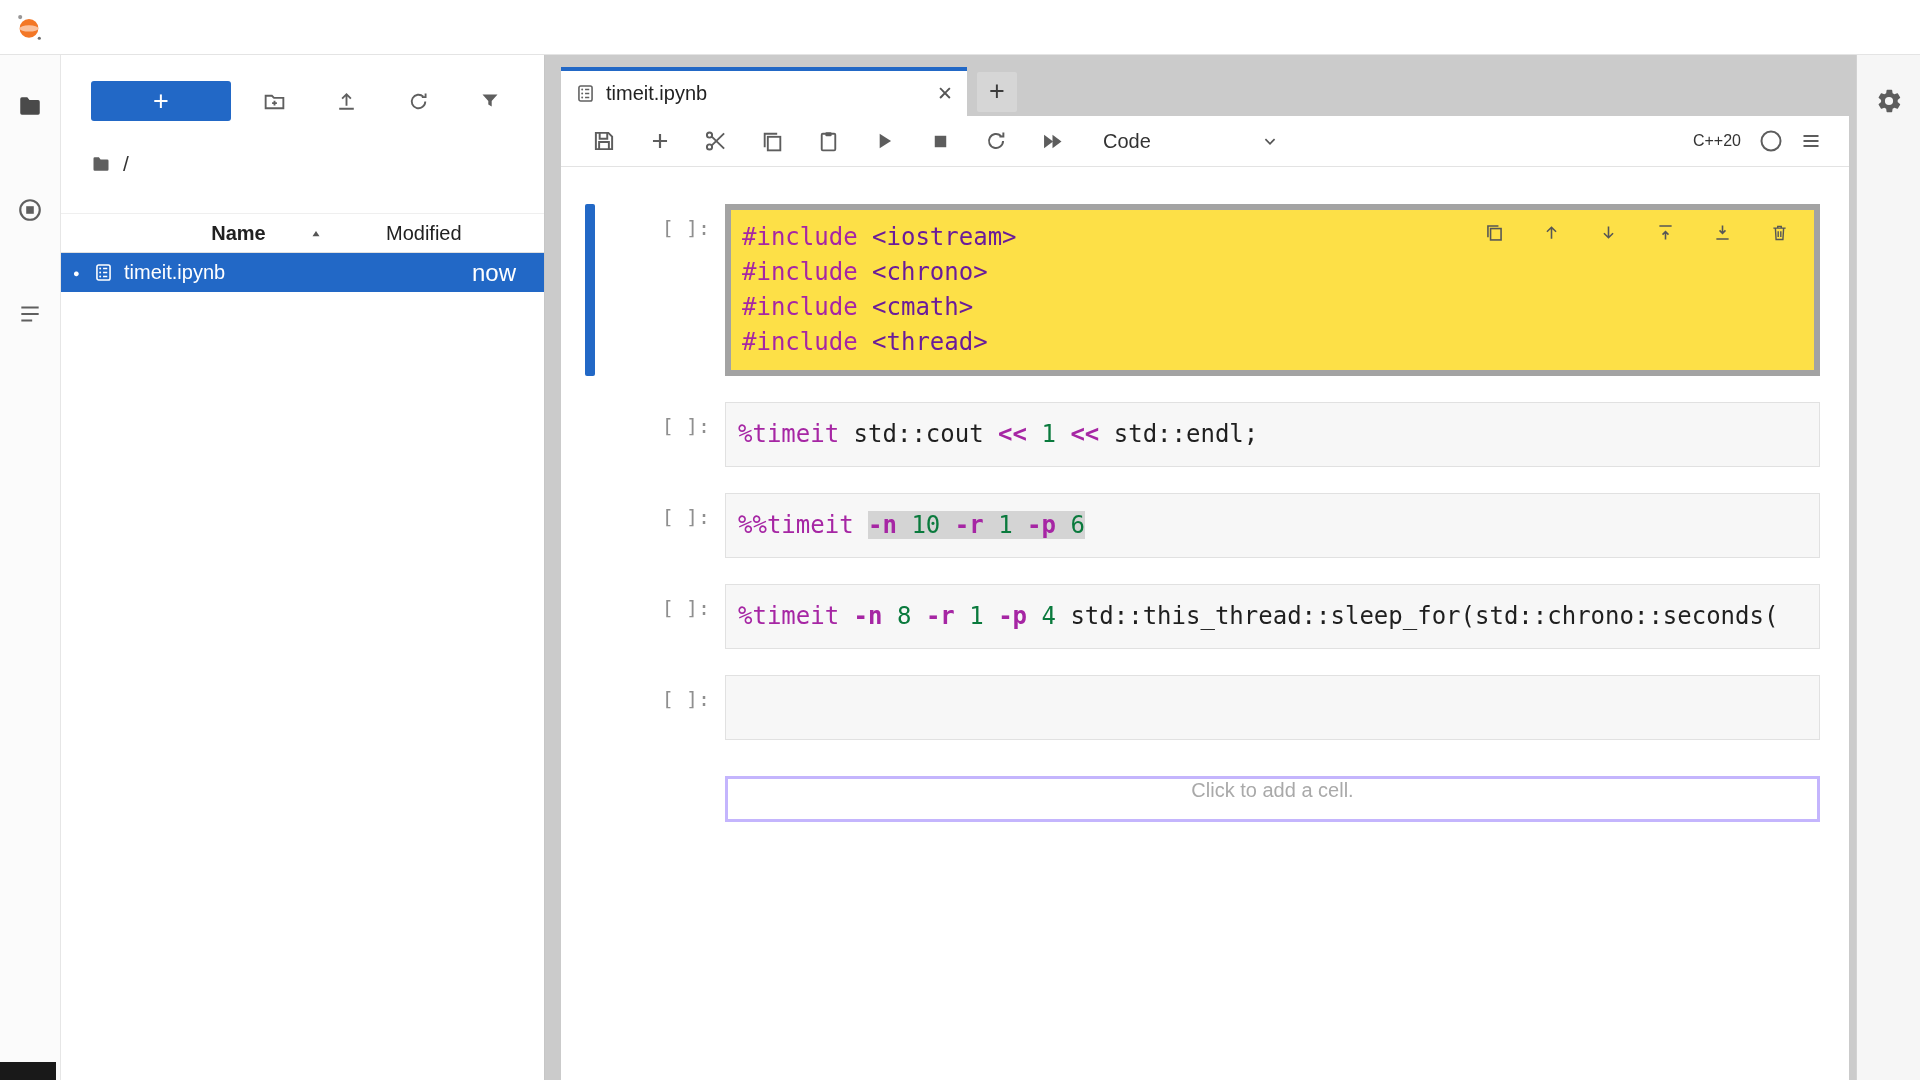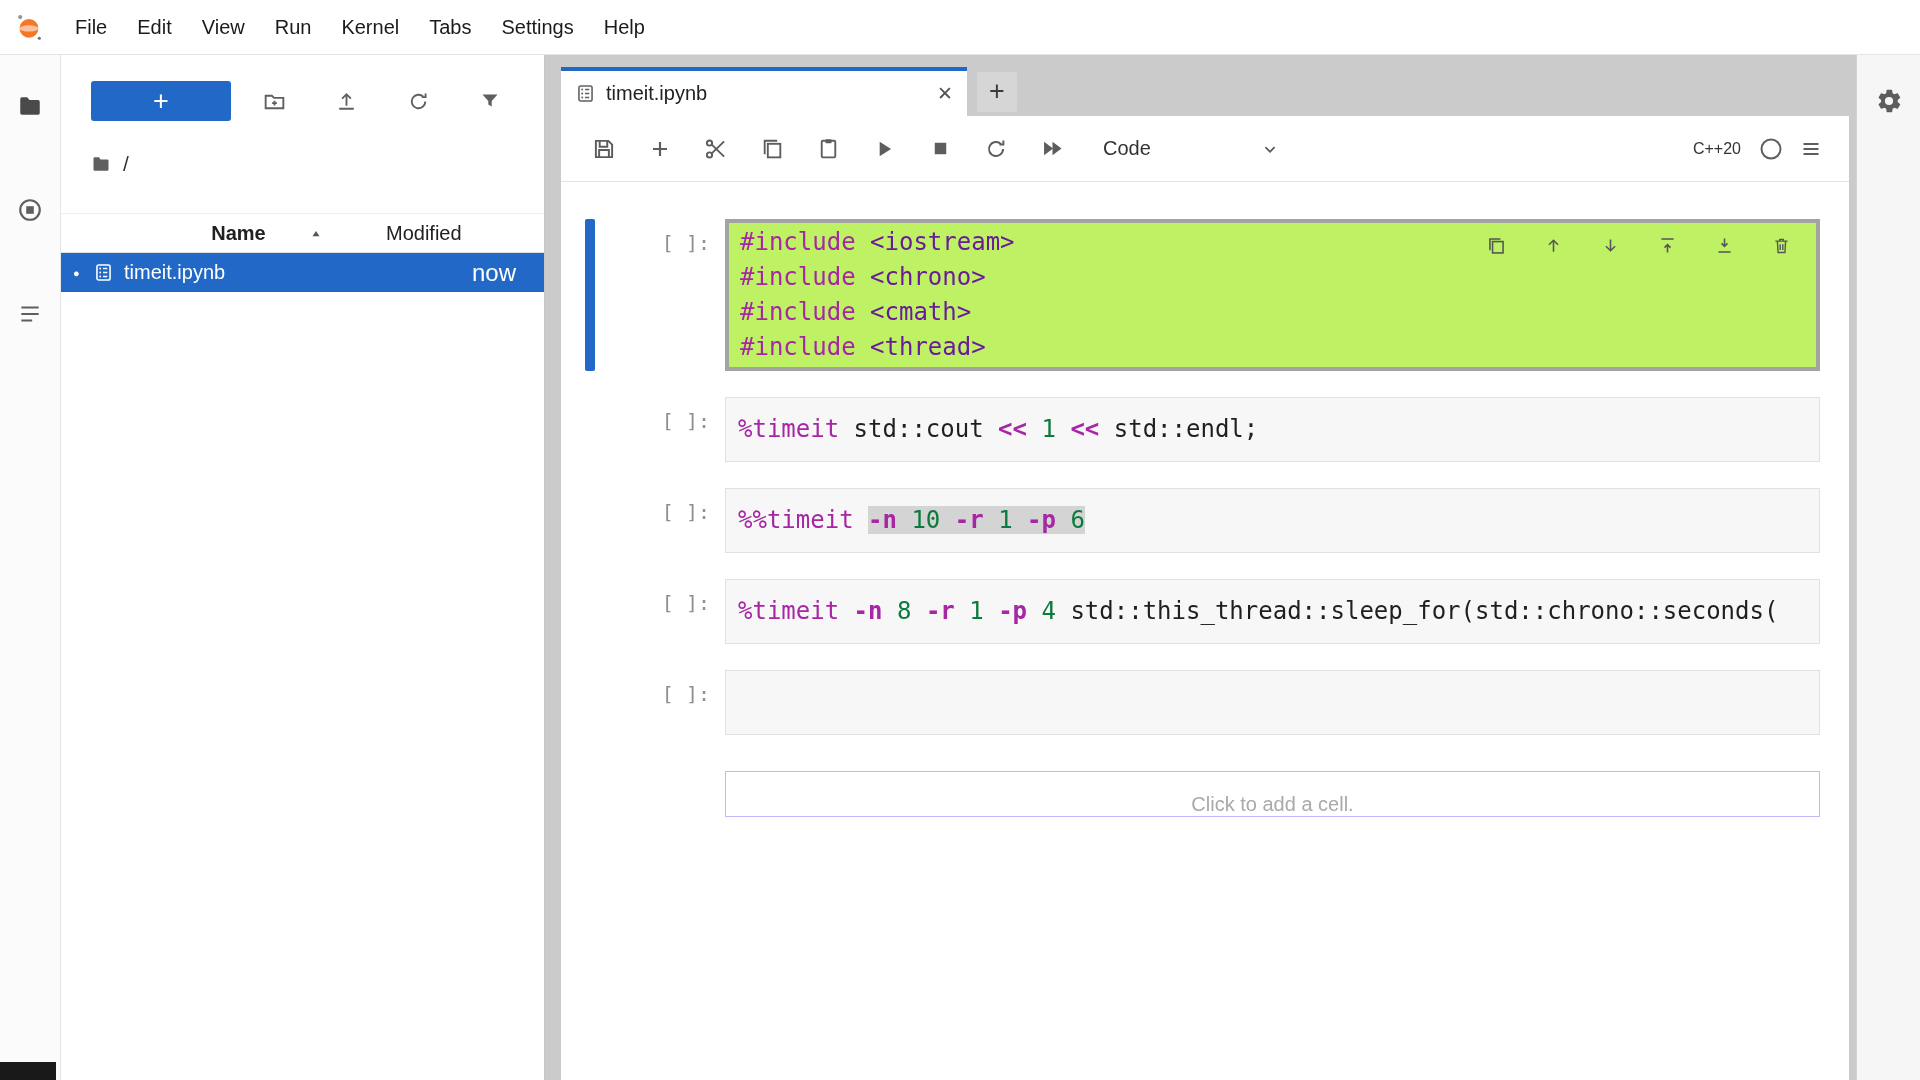--- a/index.html
+++ b/index.html
@@ -52,55 +52,55 @@
     padding:12px 7px 0 16px;}
   .tabbar{height:49px;flex:none;display:flex;align-items:flex-end;gap:10px;}
   .tab{width:406px;height:49px;background:#fff;border-top:4px solid var(--accent);
     display:flex;align-items:center;gap:10px;padding:0 14px;font-size:20px;color:#222;}
   .tab-close{margin-left:auto;font-size:19px;color:#555;}
   .newtab{width:40px;height:40px;align-self:center;background:#d6d6d6;border-radius:2px;
     display:flex;align-items:center;justify-content:center;font-size:27px;color:#3c3c3c;}
   .dock{flex:1;min-height:0;background:#fff;display:flex;flex-direction:column;}
 
   
-  .nbtoolbar{height:66px;flex:none;display:flex;align-items:center;border-bottom:1px solid #e3e3e3;
+  .nbtoolbar{height:51px;flex:none;display:flex;align-items:center;border-bottom:1px solid #e3e3e3;
     padding:0 26px;color:#5d5d5d;}
   .tbbtn{width:34px;height:34px;display:flex;align-items:center;justify-content:center;
     margin-right:22px;color:#5d5d5d;flex:none;}
   .celltype{display:flex;align-items:center;width:178px;margin-left:12px;font-size:20px;color:#333;flex:none;}
   .celltype .chev{margin-left:auto;color:#555;}
   .tb-spacer{flex:1;}
   .kernelname{font-size:16px;color:#333;margin-right:18px;}
   .kstatus{margin-right:16px;color:#5d5d5d;display:flex;}
   .kmenu{color:#5d5d5d;display:flex;}
 
   
   .cells{flex:1;overflow:hidden;padding-top:37px;font-family:"DejaVu Sans Mono",monospace;}
   .cellrow{display:flex;align-items:stretch;margin:0 29px 26px 24px;}
   .collapser{width:10px;flex:none;border-radius:2px;background:transparent;}
   .cellrow.active .collapser{background:var(--accent);}
   .prompt{width:115px;flex:none;text-align:right;margin-right:15px;padding-top:12px;
     font-size:20px;color:#8f8f8f;font-family:"DejaVu Sans Mono",monospace;}
   .cellbox{flex:1;min-width:0;background:#f7f7f7;border:1px solid #e1e1e1;
     padding:14px 12px;position:relative;overflow:hidden;}
-  .cellrow.active .cellbox{background:#bef264;border:4px solid #a3a3a3;padding:2px 11px;}
+  .cellrow.active .cellbox{background:#fde047;border:6px solid #a3a3a3;padding:10px 11px;}
   .codeline{font-size:24px;line-height:35px;min-height:35px;white-space:pre;color:#1f1f1f;}
   .c-plain{color:#1f1f1f;}
   .c-meta{color:var(--meta);}
   .c-op{color:var(--meta);font-weight:bold;}
   .c-num{color:var(--num);}
   .c-str{color:var(--str);}
   .hl{background:var(--hl);}
   .celltb{position:absolute;top:12px;right:24px;display:flex;gap:36px;color:#565656;}
   .ctb{display:flex;align-items:center;justify-content:center;}
 
   .addcell-row{display:flex;margin:36px 29px 0 24px;}
   .addcell-spacer{width:140px;flex:none;}
-  .addcell{flex:1;height:46px;background:#fff;border:1px solid #c4b5fd;display:flex;
-    align-items:flex-end;justify-content:center;font-size:20px;color:#a9a9a9;
+  .addcell{flex:1;height:46px;background:#fff;border:3px solid #c4b5fd;display:flex;
+    align-items:flex-start;justify-content:center;font-size:20px;color:#a9a9a9;
     font-family:"Liberation Sans",sans-serif;}
 
   
   .strip-right{width:64px;flex:none;background:#f6f6f6;border-left:1px solid #d2d2d2;
     display:flex;justify-content:center;align-items:flex-start;padding-top:32px;color:#5d5d5d;}
 
   .corner-dark{position:absolute;left:0;bottom:0;width:56px;height:18px;background:#191919;}
   svg{display:block;}
 </style>
 </head>
@@ -110,30 +110,20 @@
 
   <header class="menubar">
     <span class="logo">
       <svg width="30" height="30" viewBox="0 0 32 32">
         <circle cx="16" cy="17.5" r="10" fill="#f37726"></circle>
         <ellipse cx="16" cy="17.5" rx="10" ry="3.4" fill="#ffffff" opacity="0.55"></ellipse>
         <circle cx="6.6" cy="5.4" r="2.2" fill="#989798"></circle>
         <circle cx="27" cy="28" r="1.7" fill="#6f7070"></circle>
       </svg>
     </span>
-    <nav style="display:flex;align-items:center;">
-        <span class="menu-item">File</span>
-        <span class="menu-item">Edit</span>
-        <span class="menu-item">View</span>
-        <span class="menu-item">Run</span>
-        <span class="menu-item">Kernel</span>
-        <span class="menu-item">Tabs</span>
-        <span class="menu-item">Settings</span>
-        <span class="menu-item">Help</span>
-      </nav>
   </header>
 
   <div class="body">
 
     <aside class="strip-left">
       <span class="strip-btn">
         <svg width="26" height="26" viewBox="0 0 24 24">
             <path fill="currentColor" d="M3 5.5A1.5 1.5 0 0 1 4.5 4h5l2 2.5h8A1.5 1.5 0 0 1 21 8v10.5a1.5 1.5 0 0 1-1.5 1.5h-15A1.5 1.5 0 0 1 3 18.5z"></path>
           </svg>
       </span>

